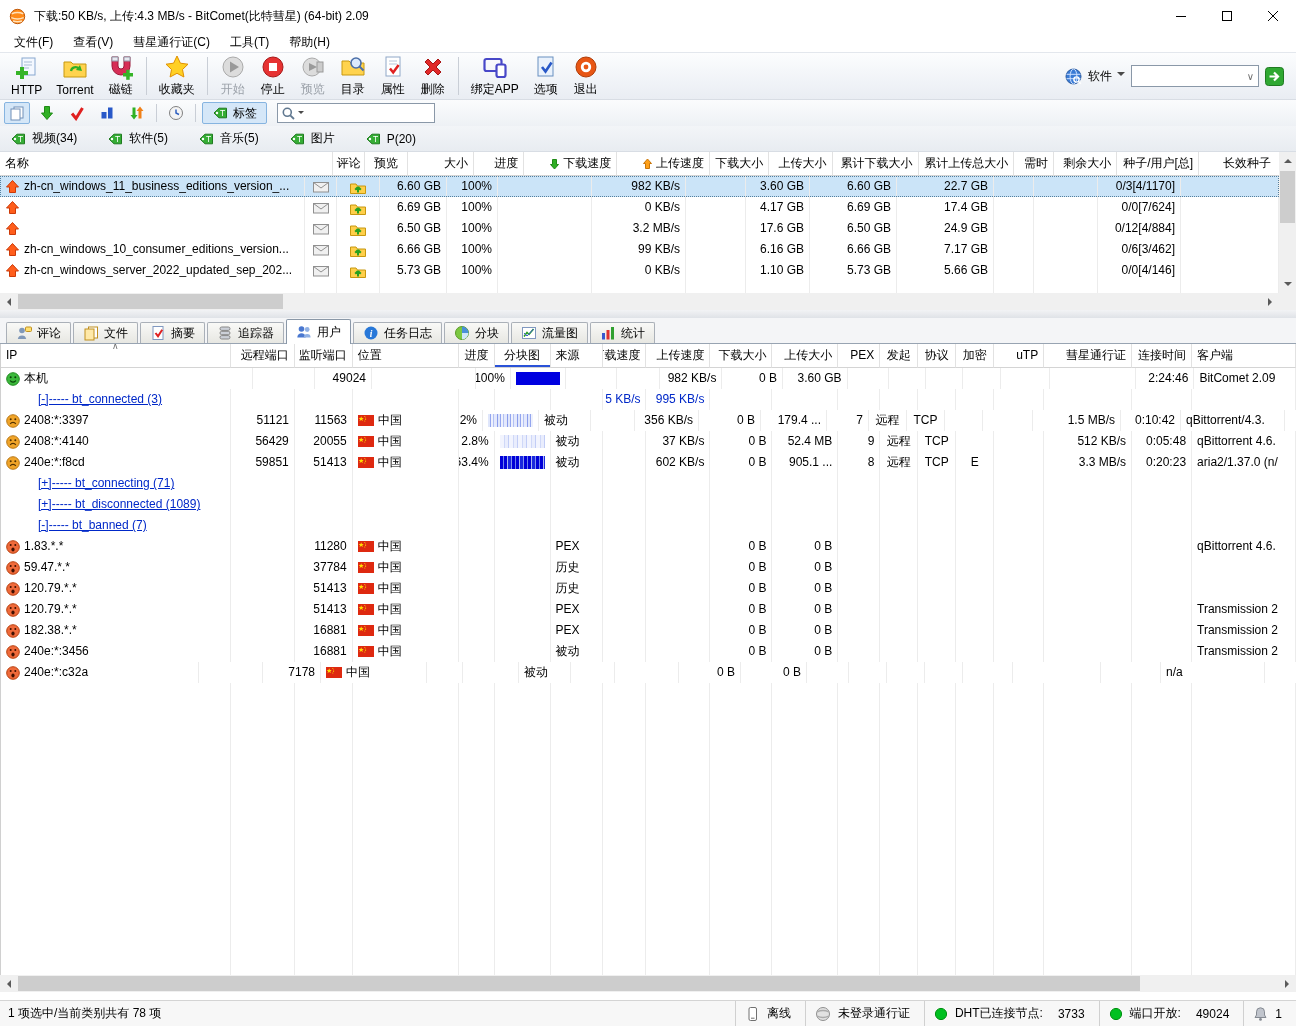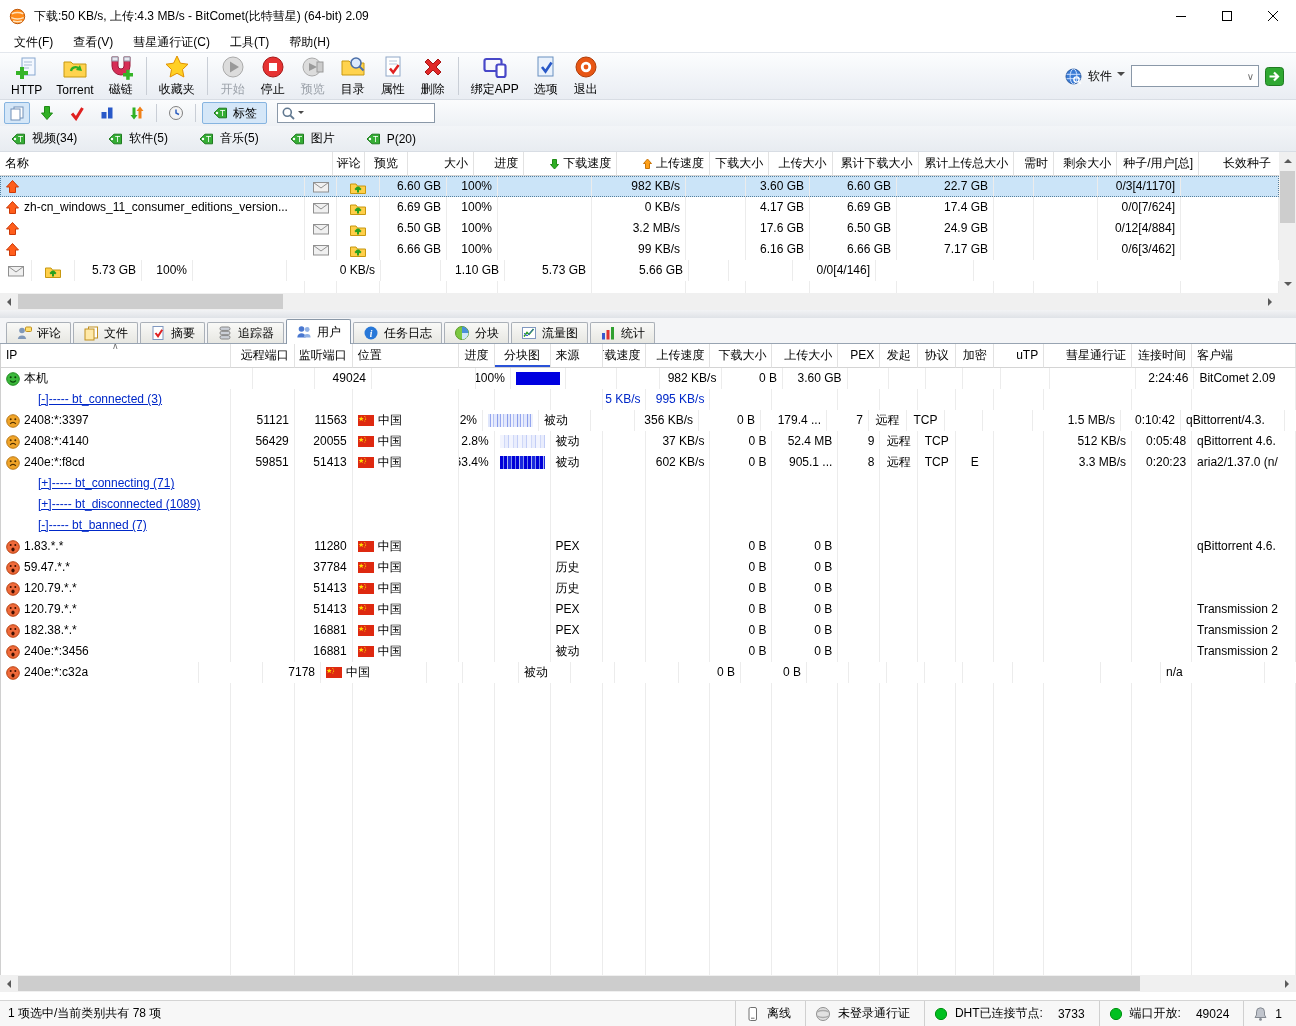--- a/index.html
+++ b/index.html
@@ -465,20 +465,21 @@
       </div>
     </div>
   <div class="t-rows" id="t-rows">
       <div class="row t-row sel">
         <div class="cell" style="width:305px">
           <span>
             <svg width="15" height="15">
               <path d="M7.5 1.5 L13.5 8 H10.5 V13.5 H4.5 V8 H1.5 Z" fill="#ff5e1c" stroke="#cc3a08"></path>
             </svg>
           </span>
+          <span>zh-cn_windows_11_business_editions_version_...</span>
         </div>
         <div class="cell ac" style="width:32px">
           <span>
             <svg width="16" height="12">
               <rect x="0.5" y="1.5" width="15" height="9.5" fill="#f0f0f0" stroke="#909090"></rect>
               <path d="M0.5 1.5 L8 7 L15.5 1.5" fill="none" stroke="#909090"></path>
             </svg>
           </span>
         </div>
         <div class="cell ac" style="width:43px">
@@ -526,21 +527,20 @@
           <span></span>
         </div>
       </div>
       <div class="row t-row">
         <div class="cell" style="width:305px">
           <span>
             <svg width="15" height="15">
               <path d="M7.5 1.5 L13.5 8 H10.5 V13.5 H4.5 V8 H1.5 Z" fill="#ff5e1c" stroke="#cc3a08"></path>
             </svg>
           </span>
-          <span>zh-cn_windows_11_consumer_editions_version...</span>
         </div>
         <div class="cell ac" style="width:32px">
           <span>
             <svg width="16" height="12">
               <rect x="0.5" y="1.5" width="15" height="9.5" fill="#f0f0f0" stroke="#909090"></rect>
               <path d="M0.5 1.5 L8 7 L15.5 1.5" fill="none" stroke="#909090"></path>
             </svg>
           </span>
         </div>
         <div class="cell ac" style="width:43px">
@@ -649,20 +649,21 @@
           <span></span>
         </div>
       </div>
       <div class="row t-row">
         <div class="cell" style="width:305px">
           <span>
             <svg width="15" height="15">
               <path d="M7.5 1.5 L13.5 8 H10.5 V13.5 H4.5 V8 H1.5 Z" fill="#ff5e1c" stroke="#cc3a08"></path>
             </svg>
           </span>
+          <span>zh-cn_windows_10_consumer_editions_version...</span>
         </div>
         <div class="cell ac" style="width:32px">
           <span>
             <svg width="16" height="12">
               <rect x="0.5" y="1.5" width="15" height="9.5" fill="#f0f0f0" stroke="#909090"></rect>
               <path d="M0.5 1.5 L8 7 L15.5 1.5" fill="none" stroke="#909090"></path>
             </svg>
           </span>
         </div>
         <div class="cell ac" style="width:43px">
@@ -704,20 +705,28 @@
           <span></span>
         </div>
         <div class="cell ar" style="width:83px">
           <span>0/6[3/462]</span>
         </div>
         <div class="cell ac" style="width:98px">
           <span></span>
         </div>
       </div>
       <div class="row t-row">
+        <div class="cell" style="width:305px">
+          <span>
+            <svg width="15" height="15">
+              <path d="M7.5 1.5 L13.5 8 H10.5 V13.5 H4.5 V8 H1.5 Z" fill="#ff5e1c" stroke="#cc3a08"></path>
+            </svg>
+          </span>
+          <span>zh-cn_windows_server_2022_updated_sep_202...</span>
+        </div>
         <div class="cell ac" style="width:32px">
           <span>
             <svg width="16" height="12">
               <rect x="0.5" y="1.5" width="15" height="9.5" fill="#f0f0f0" stroke="#909090"></rect>
               <path d="M0.5 1.5 L8 7 L15.5 1.5" fill="none" stroke="#909090"></path>
             </svg>
           </span>
         </div>
         <div class="cell ac" style="width:43px">
           <span>

